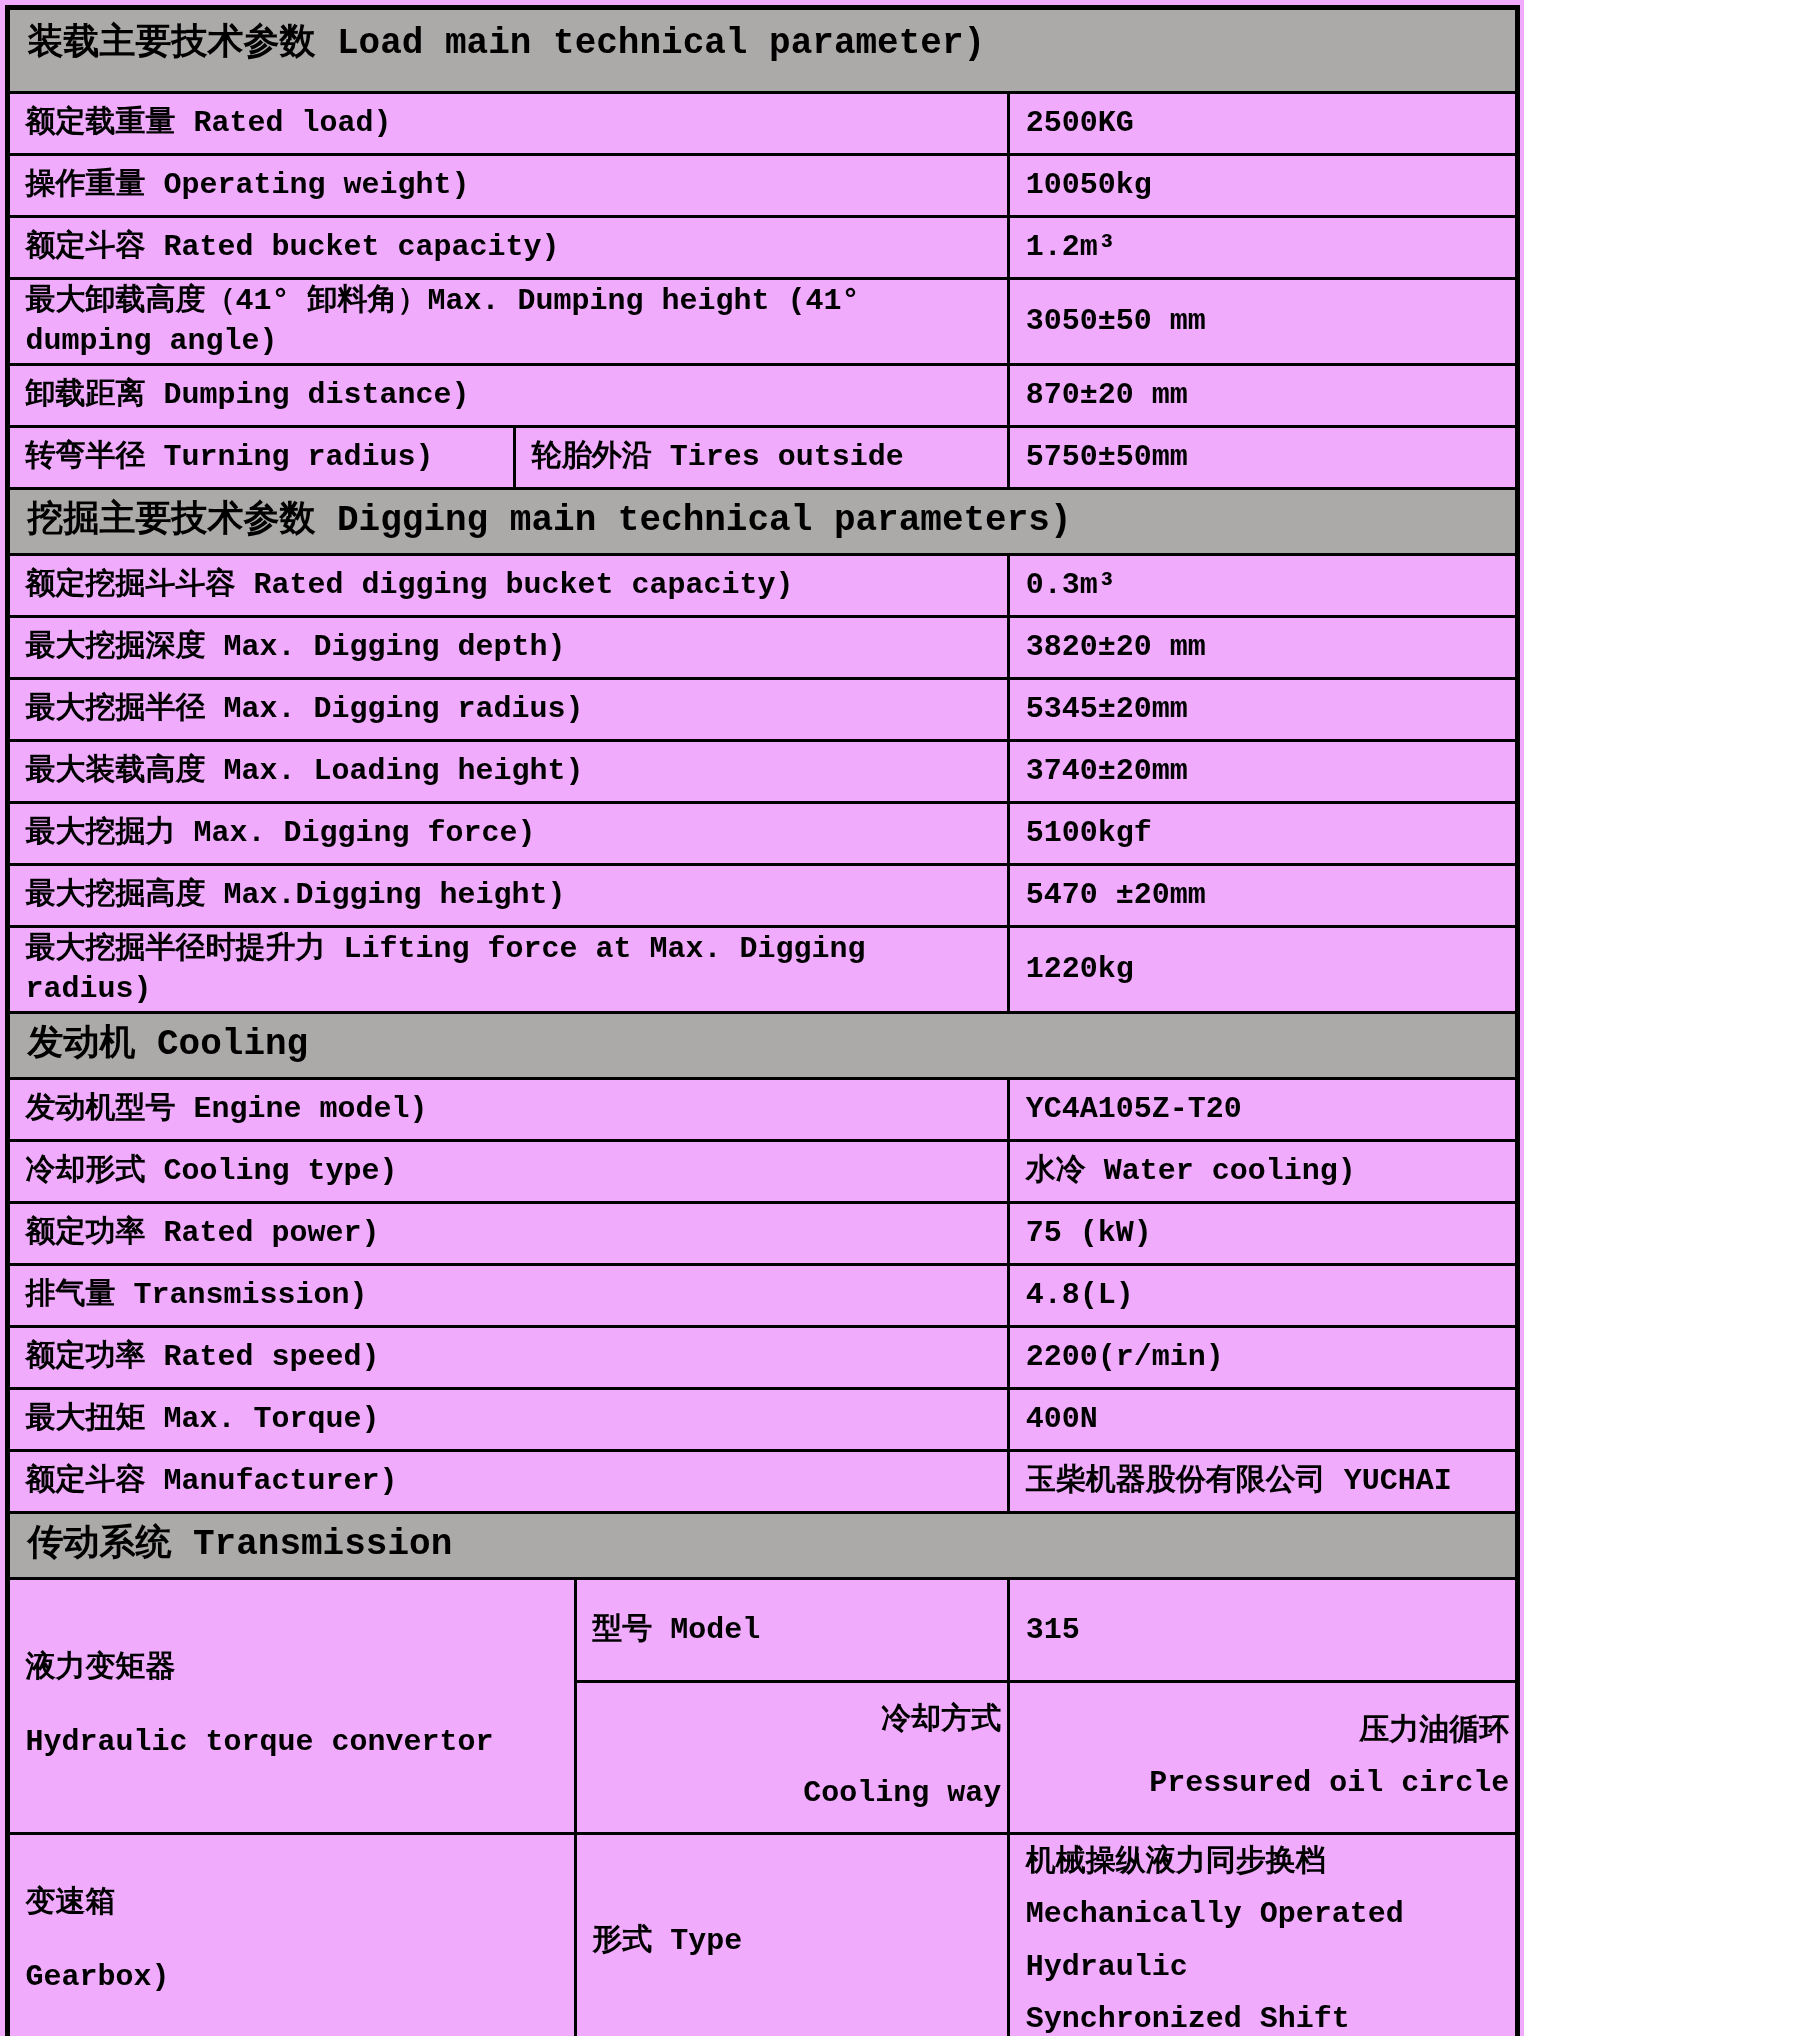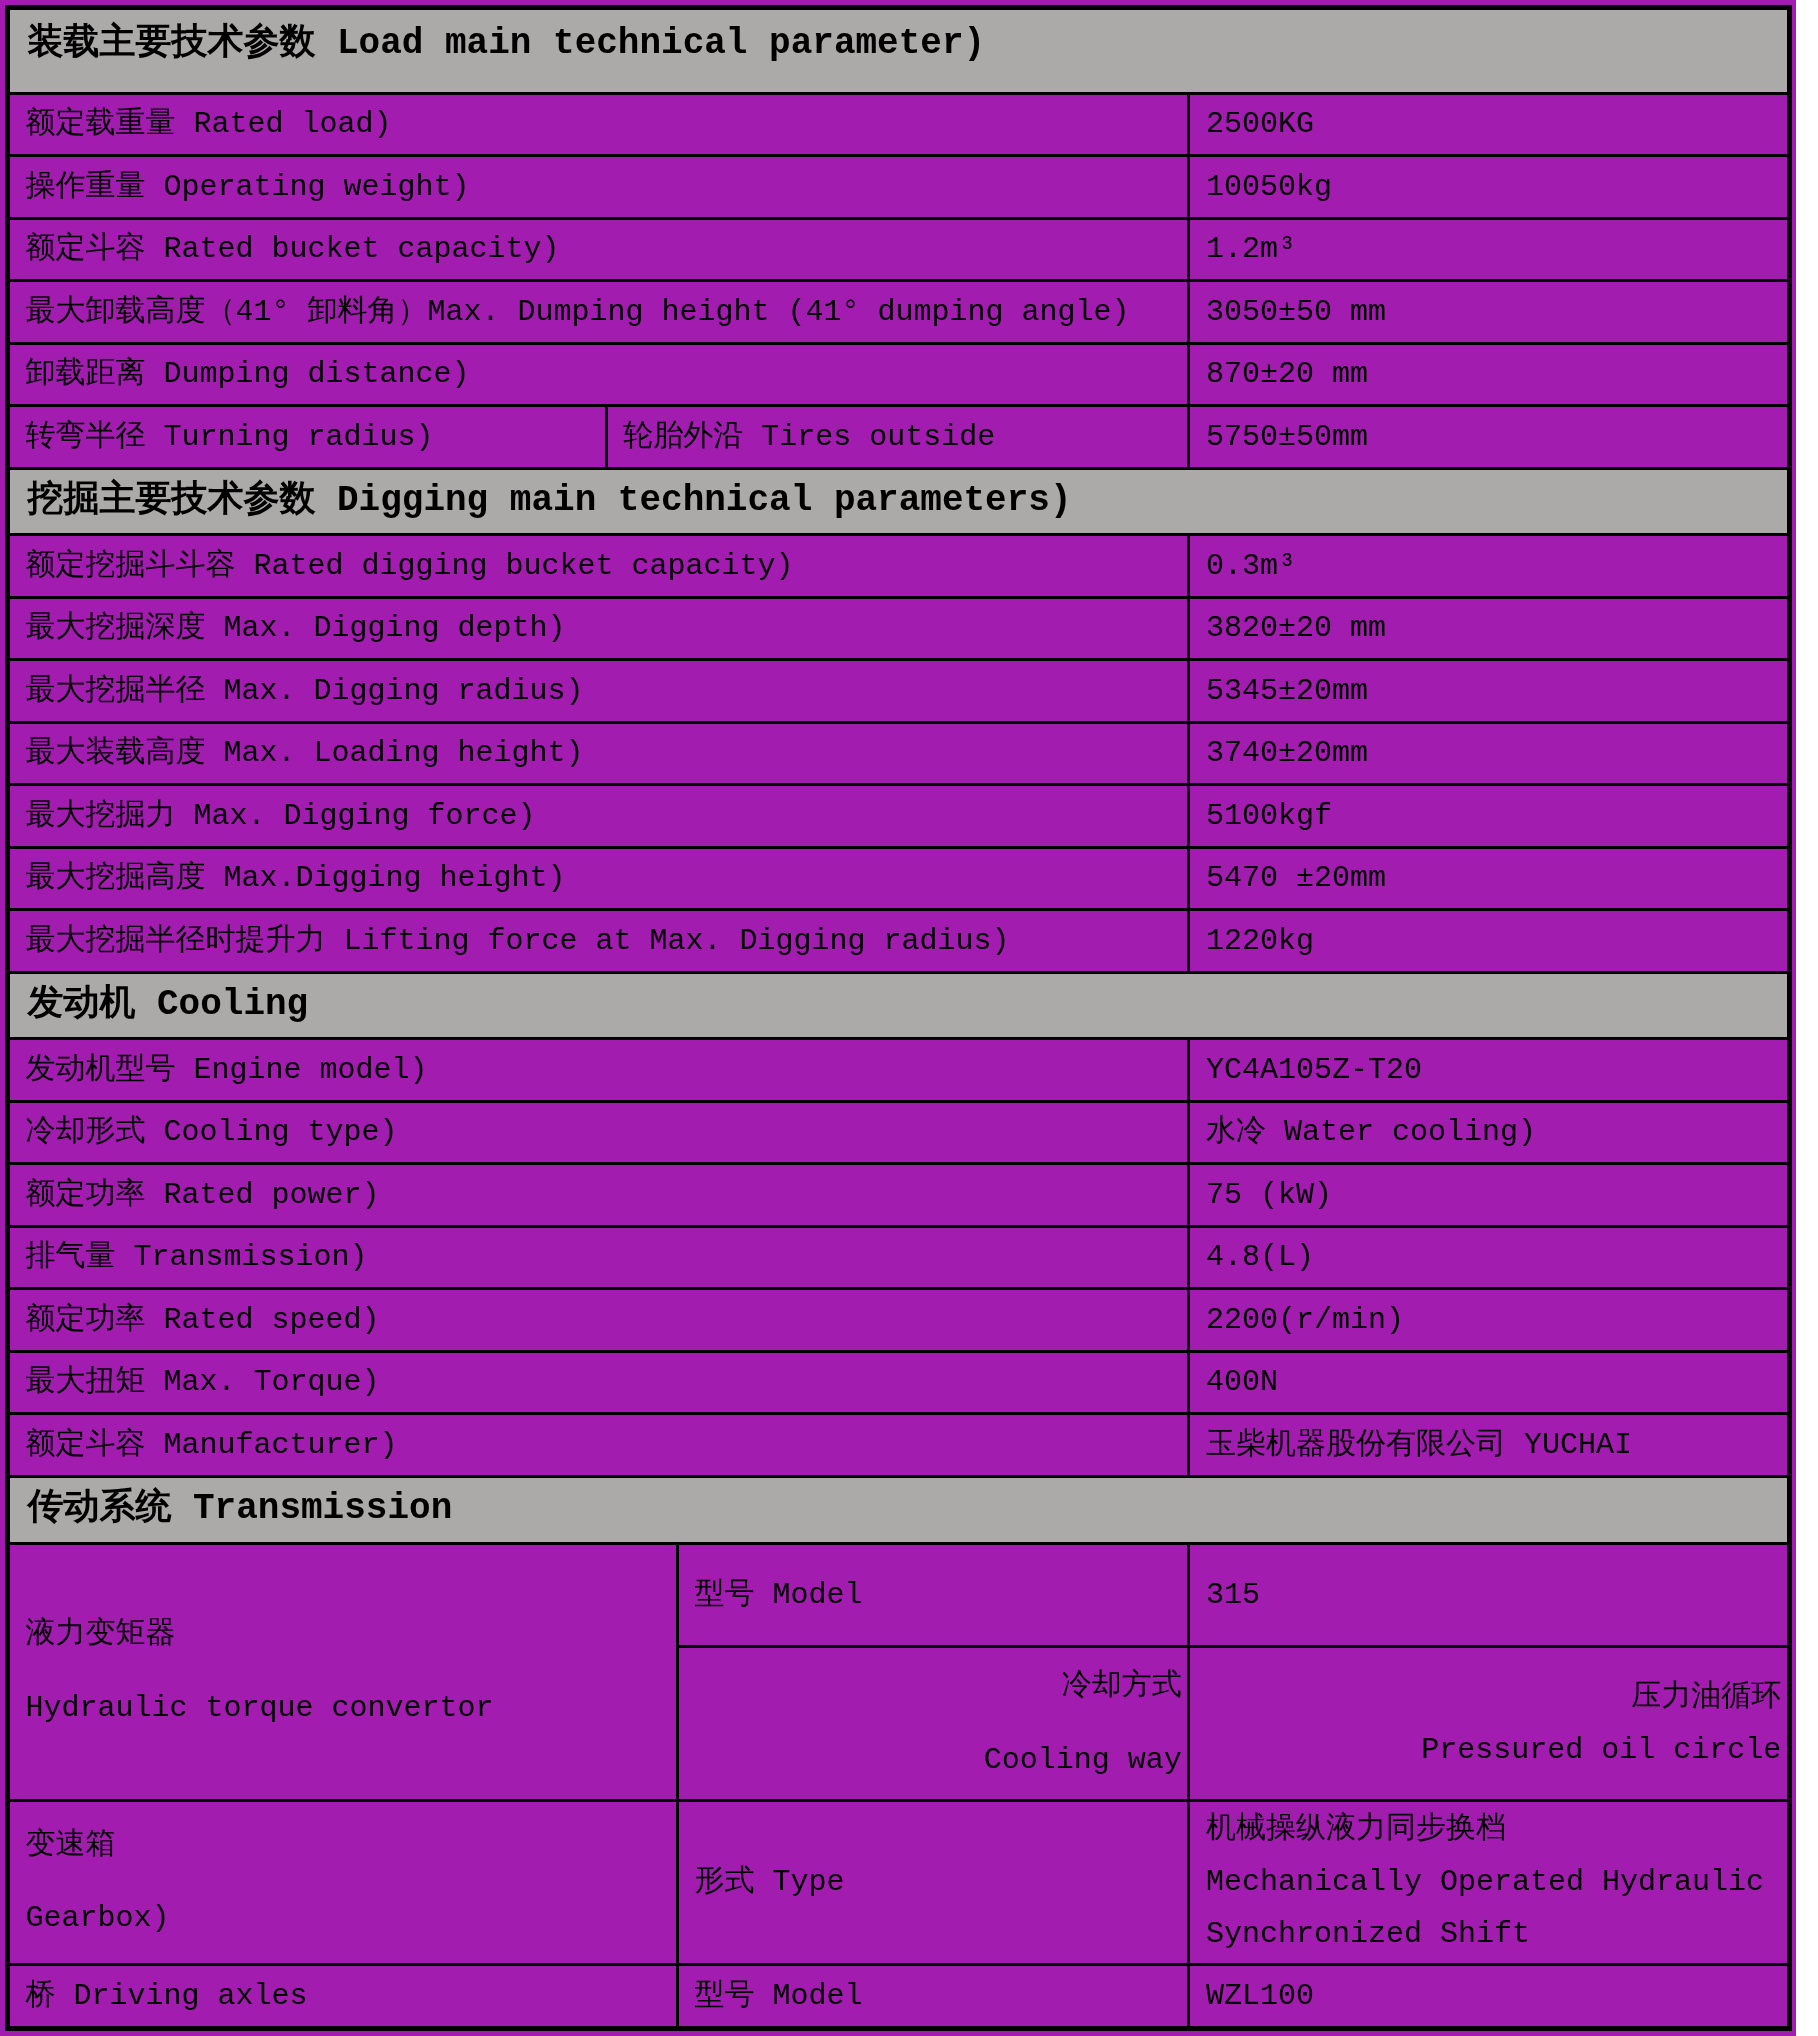--- a/index.html
+++ b/index.html
@@ -3,40 +3,41 @@
 <meta charset="utf-8">
 <style>
   html, body {
     margin: 0;
     padding: 0;
     background: #ffffff;
     color: #000000;
     font-family: "Liberation Mono", "DejaVu Sans Mono", monospace;
   }
   .page {
-    width: 1796px;
+    width: 1524px;
     height: 2037px;
     box-sizing: border-box;
     padding: 4.9px 3.9px 5.8px 4.9px;
-    background: #a21caf;
+    background: #f0abfc;
   }
   table.spec {
     width: 100%;
     height: 100%;
     border-collapse: collapse;
     table-layout: fixed;
     border: 5.8px solid #000000;
   }
   td {
     border: 3.9px solid #000000;
     vertical-align: middle;
     white-space: pre-line;
     font-size: 30px;
     line-height: 1.35;
     overflow: hidden;
+    font-weight: bold;
   }
   td.sec {
     background: #aca9a9;
     font-weight: bold;
     font-size: 36px;
     padding-left: 17.5px;
   }
   tr.sec-first  { height: 85px; }
   tr.sec-first td.sec { vertical-align: top; padding-top: 9.7px; }
   tr.sec-other  { height: 66px; }

